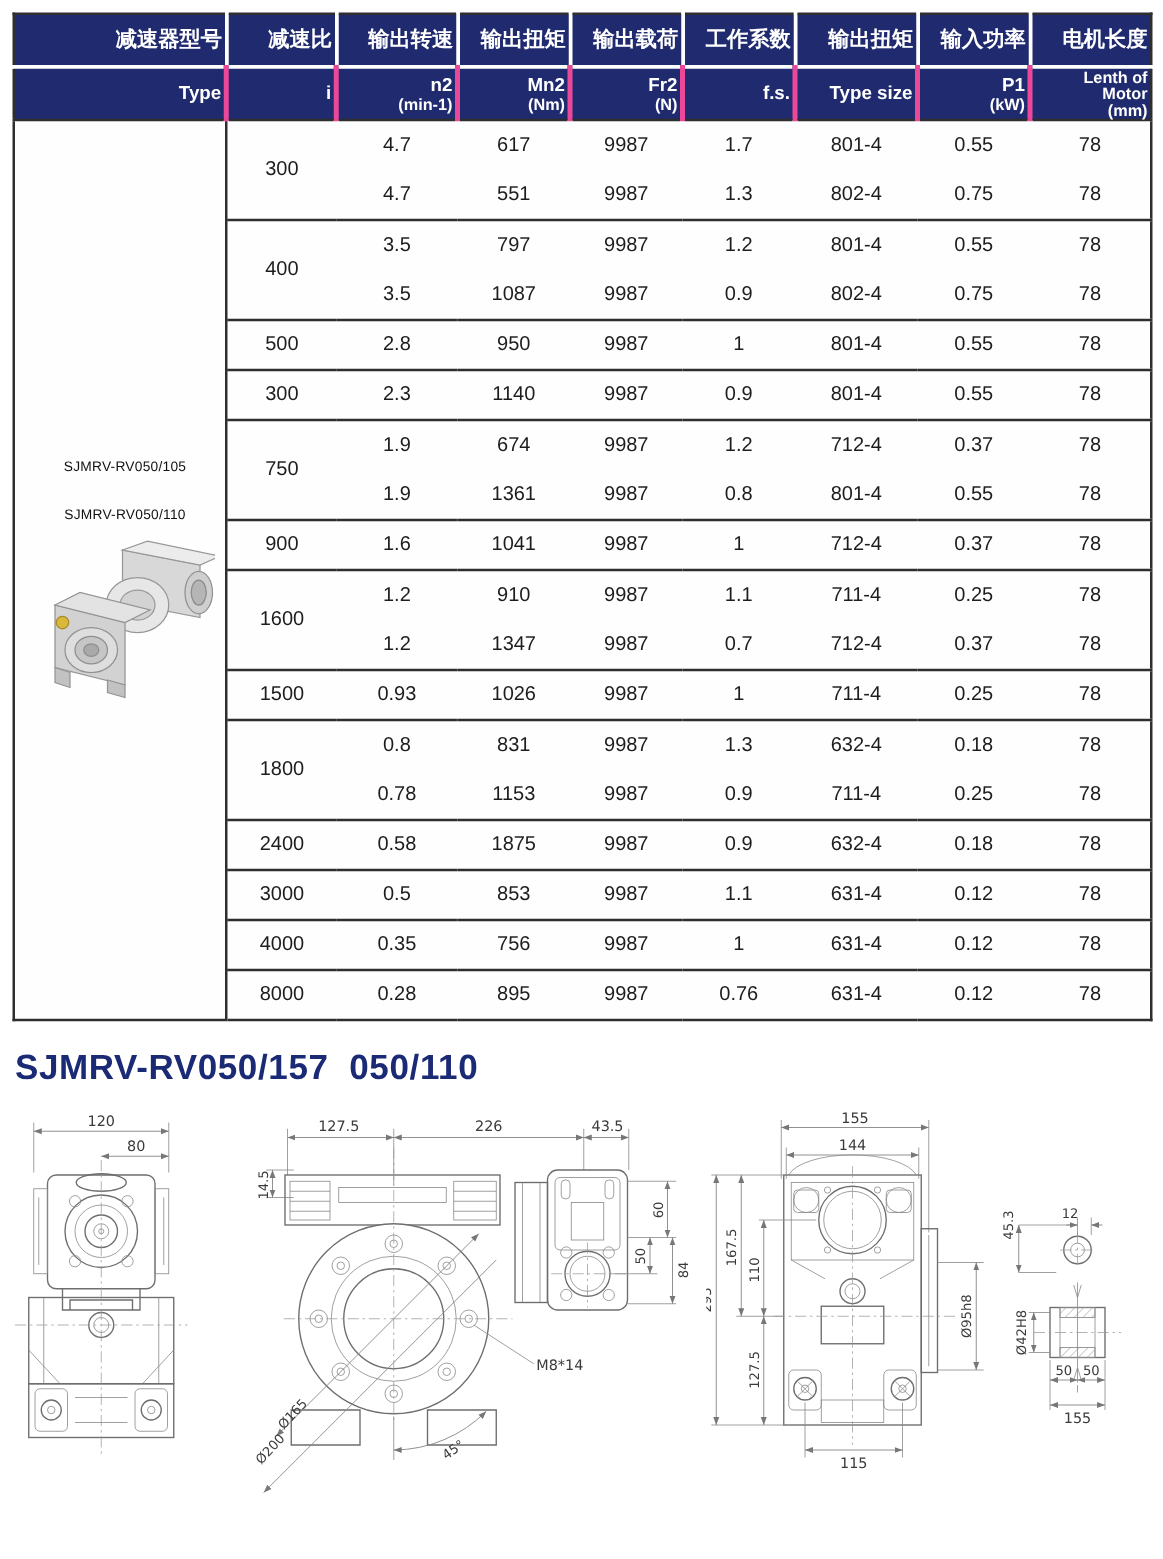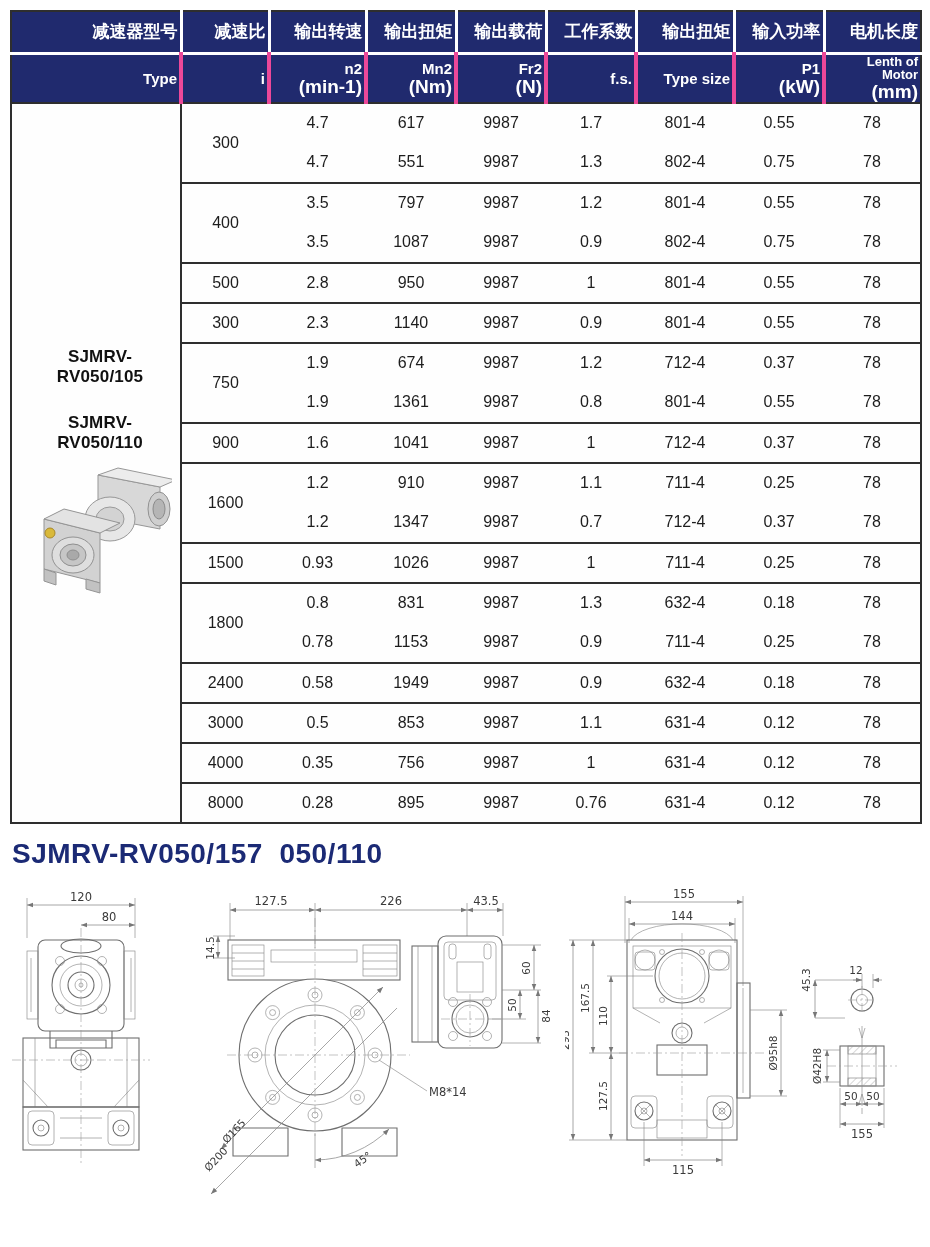--- a/index.html
+++ b/index.html
@@ -9,27 +9,27 @@
 
   
   .spec-table { position:absolute; left:10px; top:10px; width:910px;
                 border-collapse:collapse; table-layout:fixed;
                 border:2px solid #2e2e2e; }
   .spec-table thead th { background:#202a6e; color:#fff; font-weight:bold;
                          text-align:right; vertical-align:middle; padding:0 2px; }
   tr.h-zh th { font-size:17px; height:42px; border-right:3px solid #fff; border-bottom:3px solid #fff; }
   tr.h-en th { font-size:15px; height:42px; border-right:4px solid #ec4899; border-bottom:2px solid #2e2e2e; }
   tr.h-zh th:last-child, tr.h-en th:last-child { border-right:none; }
-  .h-sub { font-size:19px; font-weight:bold; line-height:1.05; }
+  .h-sub { font-size:13px; font-weight:bold; line-height:1.05; }
   .spec-table tbody td { text-align:center; vertical-align:middle; height:40px;
                          font-size:16px; color:#1d1d1d; background:#fefefe; }
   tr.gs td { border-top:2px solid #2e2e2e; }
   td.type-cell { background:#dfdfdf; border-right:2px solid #2e2e2e; vertical-align:top;
                  text-align:left; padding:24px 6px 0 14px; }
-  .model-name { font-size:17px; font-weight:bold; color:#111; letter-spacing:.2px; }
+  .model-name { font-size:11px; font-weight:normal; color:#111; letter-spacing:.2px; }
   .model-name + .model-name { margin-top:26px; }
   .product-wrap { margin-top:14px; text-align:center; }
 
   
   .section-title { position:absolute; left:12px; top:838px; font-size:28px; font-weight:bold;
                    color:#1b2a75; letter-spacing:.5px; white-space:pre; }
 
   
   .dwg { position:absolute; }
   .ln  { stroke:#6e6e6e; stroke-width:1.1; fill:none; }
@@ -258,21 +258,21 @@
           <td>1153</td>
           <td>9987</td>
           <td>0.9</td>
           <td>711-4</td>
           <td>0.25</td>
           <td>78</td>
       </tr>
       <tr class="gs">
         <td class="icell">2400</td>
         <td>0.58</td>
-          <td>1949</td>
+          <td>1875</td>
           <td>9987</td>
           <td>0.9</td>
           <td>632-4</td>
           <td>0.18</td>
           <td>78</td>
       </tr>
       <tr class="gs">
         <td class="icell">3000</td>
         <td>0.5</td>
           <td>853</td>

